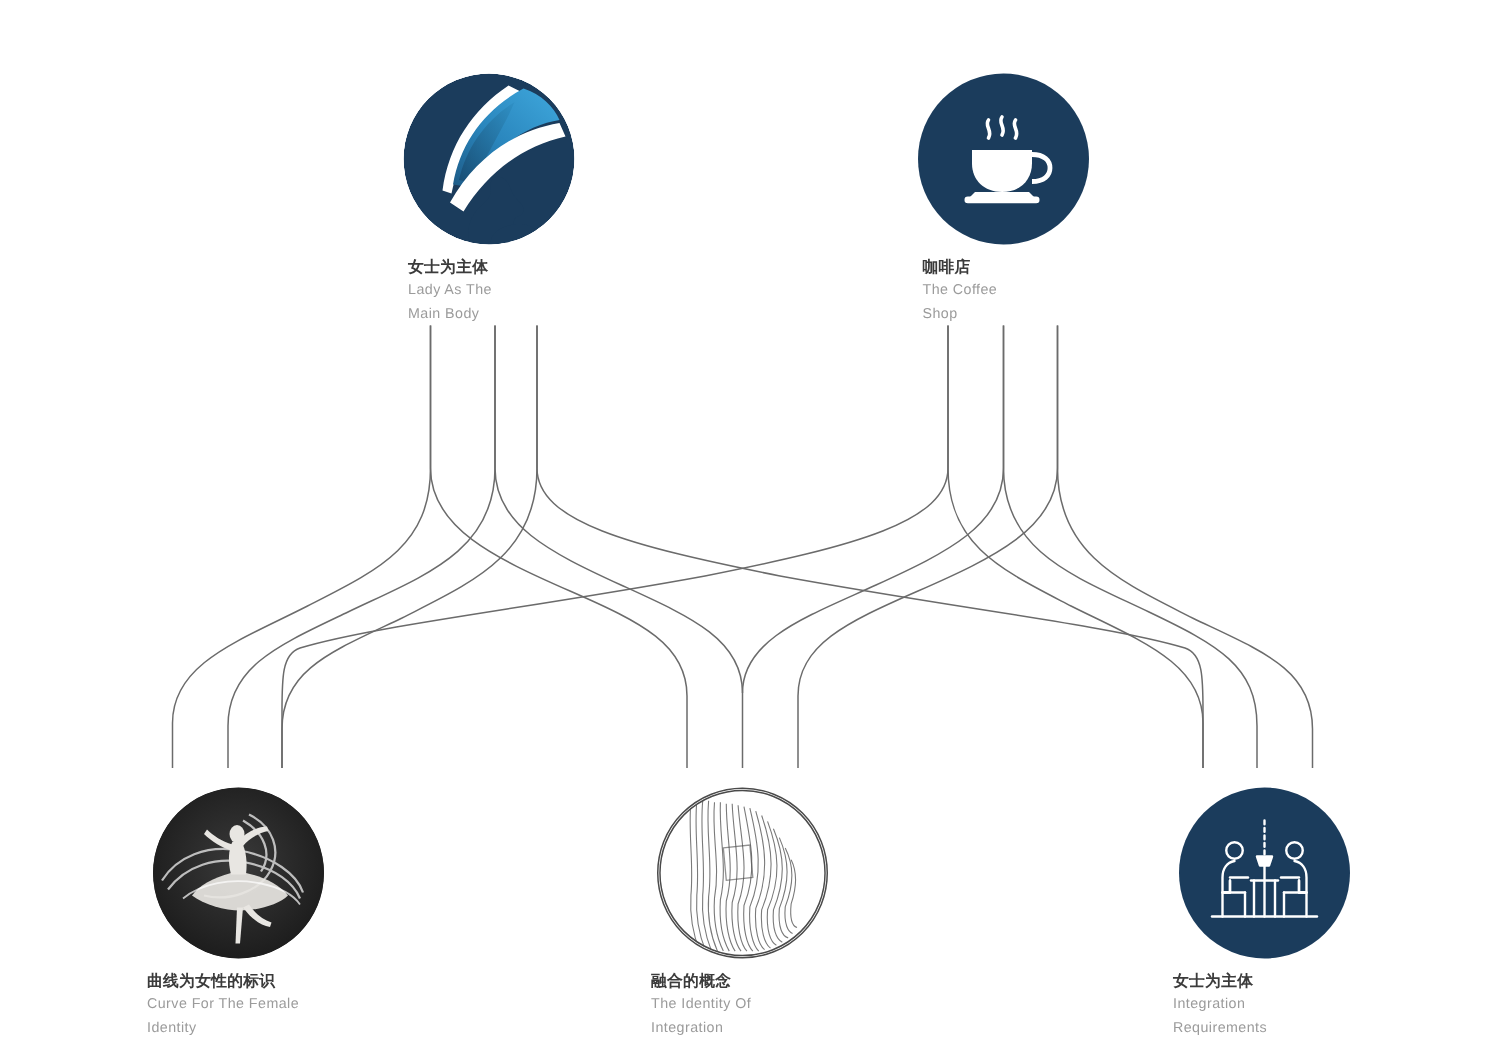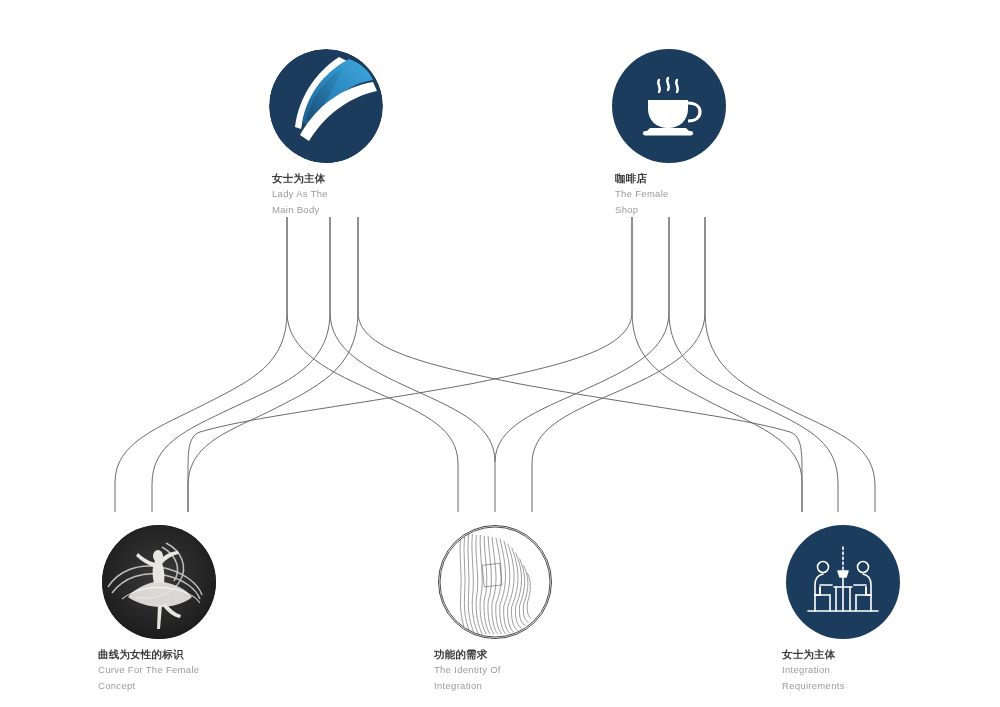--- a/index.html
+++ b/index.html
@@ -171,21 +171,21 @@
           <path d="M65,31 C62,35 68,38 65,43"></path>
         </g>
         <path d="M36,51 L76,51 L76,60 C76,71 68,79 56,79 C44,79 36,71 36,60 Z" fill="#ffffff"></path>
         <path d="M76,54 C84,54 88,58 88,63 C88,68 84,72 76,72" fill="none" stroke="#ffffff" stroke-width="3.2"></path>
         <rect x="31" y="82" width="50" height="4.5" rx="2.2" fill="#ffffff"></rect>
         <path d="M38,79 L74,79 L79,84 L33,84 Z" fill="#ffffff"></path>
       </svg>
     </div>
     <div class="node-labels">
       <div class="label-cn">咖啡店</div>
-      <div class="label-en">The Female</div>
+      <div class="label-en">The Coffee</div>
       <div class="label-en">Shop</div>
     </div>
   </div>
 
   <div class="node bottom" style="left:159px; top:513px;">
     <div class="node-circle fill-photo">
       <svg class="icon-svg" viewBox="0 0 114 114">
         <defs>
           <clipPath id="clipDancer">
               <circle cx="57" cy="57" r="57"></circle>
@@ -219,21 +219,21 @@
           </g>
           <g fill="none" stroke="#ffffff" stroke-width="1.2" opacity=".7">
             <path d="M20,74 C32,64 52,60 72,64 C86,67 94,72 98,78"></path>
           </g>
         </g>
       </svg>
     </div>
     <div class="node-labels">
       <div class="label-cn">曲线为女性的标识</div>
       <div class="label-en">Curve For The Female</div>
-      <div class="label-en">Concept</div>
+      <div class="label-en">Identity</div>
     </div>
   </div>
 
   <div class="node bottom" style="left:495px; top:513px;">
     <div class="node-circle fill-white">
       <svg class="icon-svg" viewBox="0 0 114 114">
         <defs>
           <clipPath id="clipInt">
               <circle cx="57" cy="57" r="56"></circle>
             </clipPath>
@@ -258,21 +258,21 @@
           <path d="M86,40 C92,52 92,64 86,80 C85,92 88,97 91,98"></path>
           <path d="M90,48 C94,56 94,66 90,78 C89,88 91,93 94,94"></path>
         </g>
         <g clip-path="url(#clipInt)" fill="none" stroke="#4a4a4a" stroke-width="0.9">
           <path d="M44,40 L62,38 L64,60 L46,62 Z" opacity=".6"></path>
         </g>
         <circle cx="57" cy="57" r="56" fill="none" stroke="#4a4a4a" stroke-width="1"></circle>
       </svg>
     </div>
     <div class="node-labels">
-      <div class="label-cn">功能的需求</div>
+      <div class="label-cn">融合的概念</div>
       <div class="label-en">The Identity Of</div>
       <div class="label-en">Integration</div>
     </div>
   </div>
 
   <div class="node bottom" style="left:843px; top:513px;">
     <div class="node-circle fill-navy">
       <svg class="icon-svg" viewBox="0 0 114 114">
         <g fill="none" stroke="#ffffff" stroke-width="1.6" stroke-linejoin="round" stroke-linecap="round">
 

